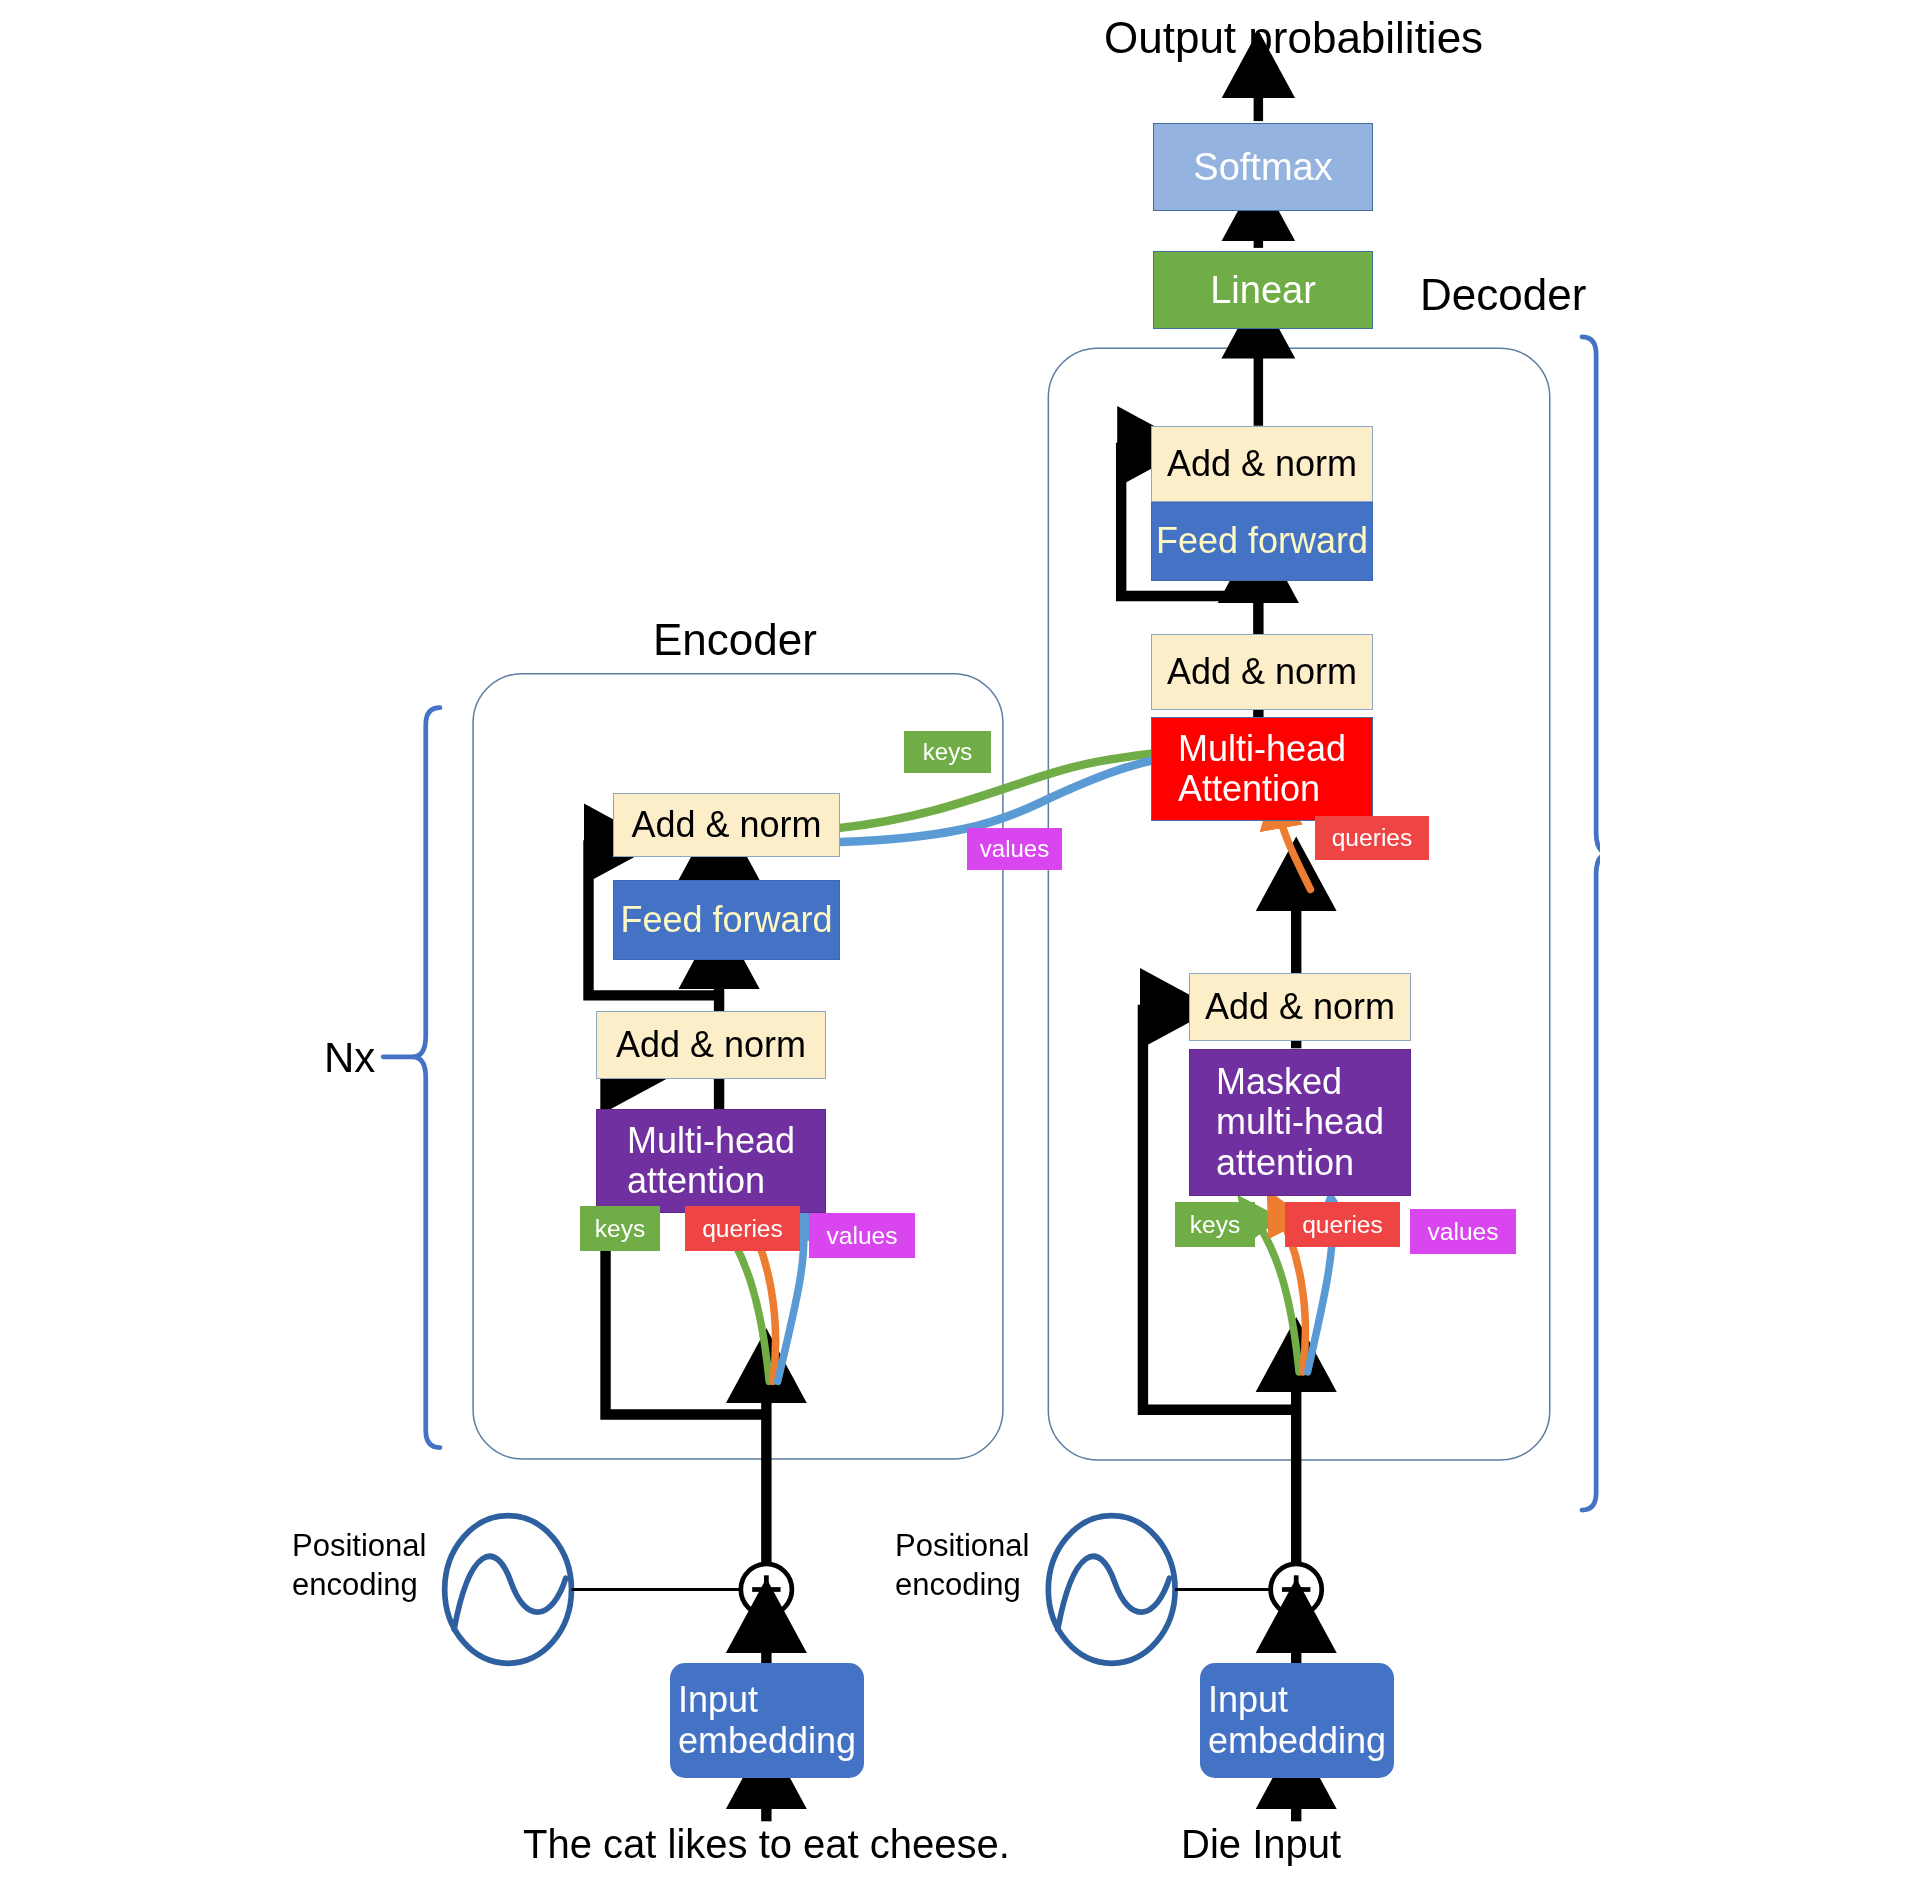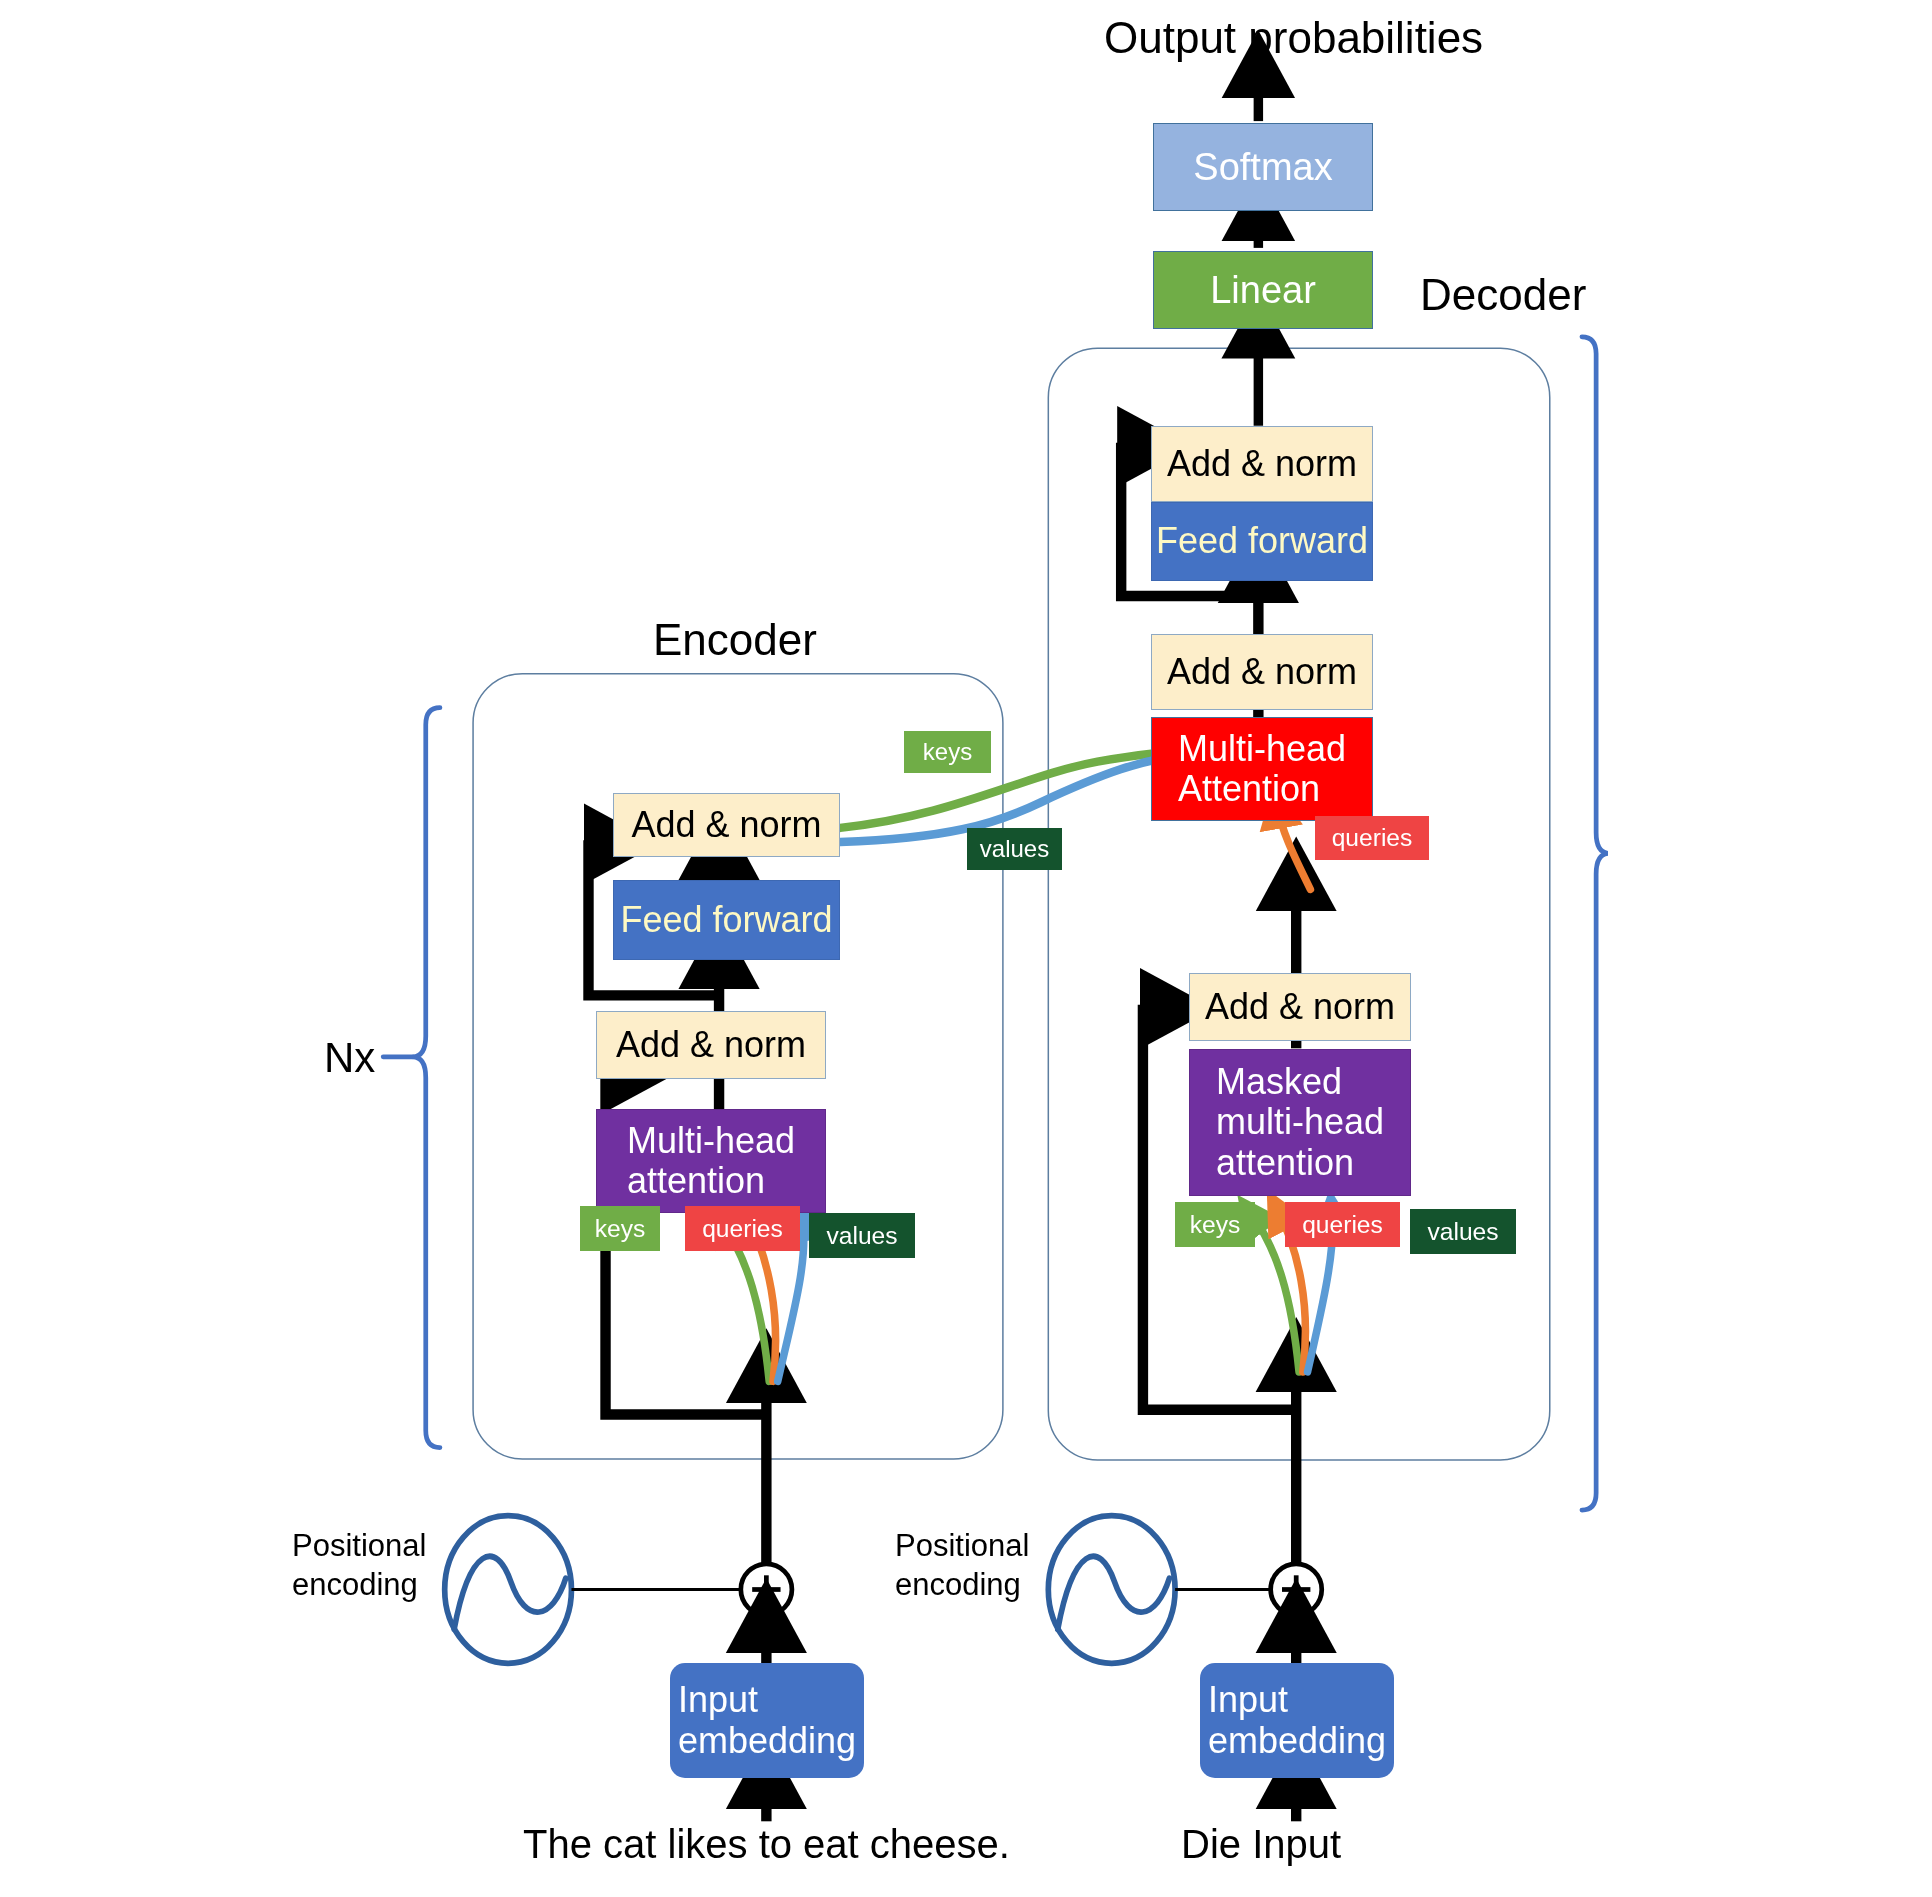--- a/index.html
+++ b/index.html
@@ -10,21 +10,20 @@
   }
   body {
     font-family: "Liberation Sans", sans-serif;
   }
   #canvas {
     position: relative;
     width: 1600px;
     height: 1897px;
     background: #ffffff;
     overflow: hidden;
-    padding-left: 8px;
   }
   .svg-layer {
     position: absolute;
     left: 0;
     top: 0;
     width: 1932px;
     height: 1897px;
     pointer-events: none;
   }
   .node {
@@ -77,21 +76,21 @@
     box-sizing: border-box;
     display: flex;
     align-items: center;
     justify-content: center;
     color: #ffffff;
     border: none;
     font-size: 24.6px;
   }
   .tag.keys   { background: #70ad47; }
   .tag.queries{ background: #ef4444; }
-  .tag.values { background: #14532d; }
+  .tag.values { background: #d946ef; }
 
   .plain {
     position: absolute;
     color: #000000;
     white-space: pre;
   }
   .nx-label {
     position: absolute;
     color: #000000;
     font-size: 42px;

